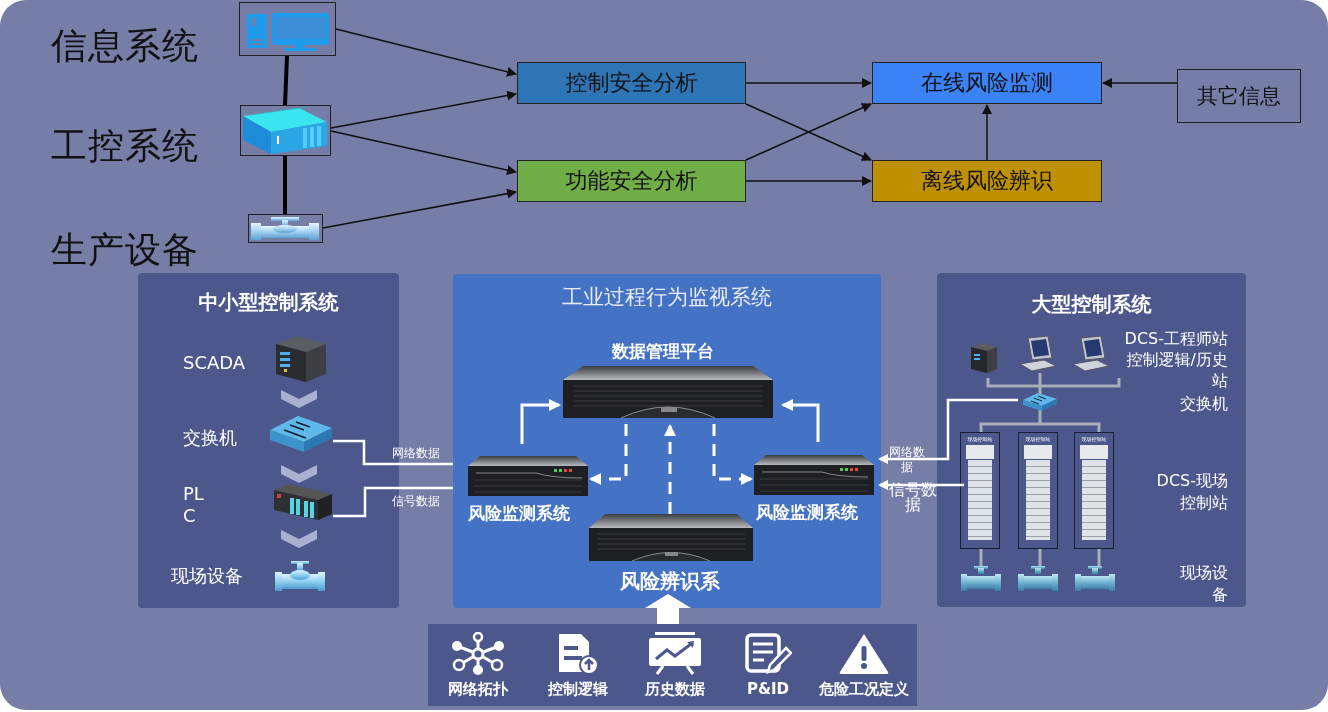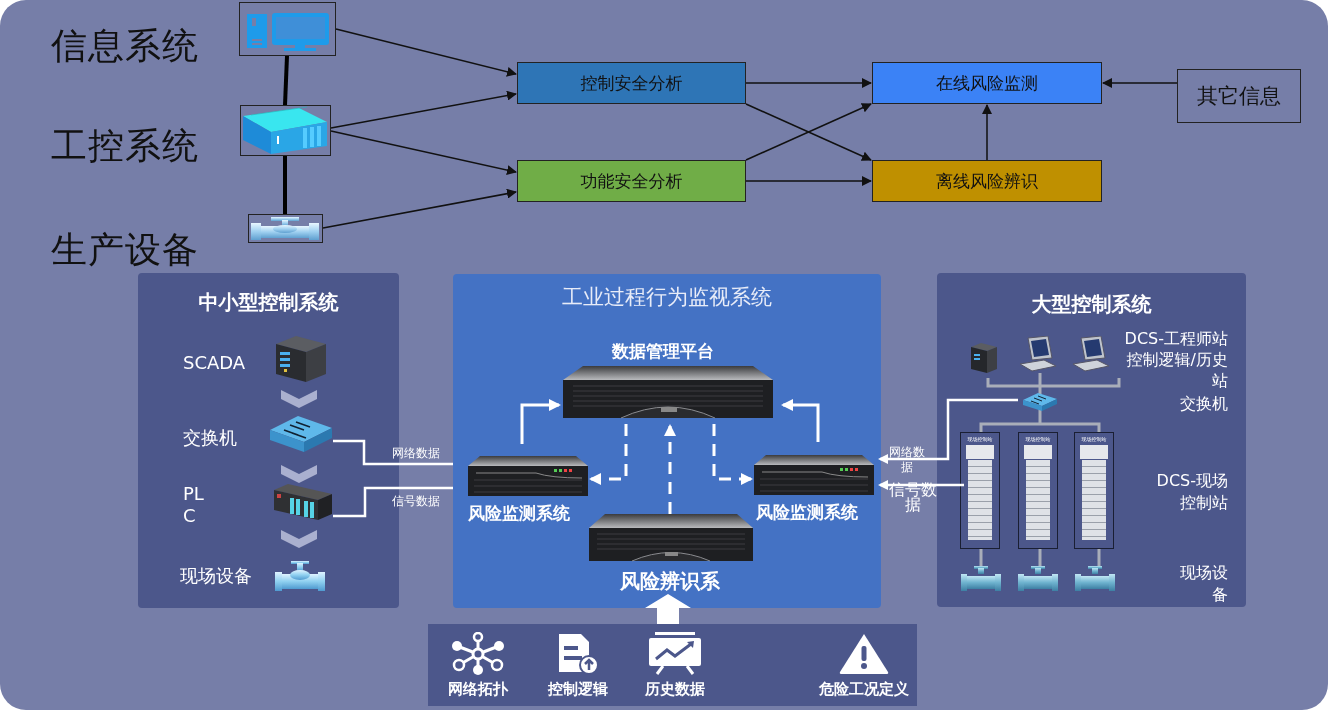--- a/index.html
+++ b/index.html
@@ -1,21 +1,21 @@
 <!DOCTYPE html>
 <html><head>
 <meta charset="utf-8">
 <style>
   html,body{margin:0;padding:0;background:#ffffff;}
   body{width:1328px;height:712px;position:relative;overflow:hidden;font-family:"DejaVu Sans","Liberation Sans",sans-serif;}
   .canvas{position:absolute;left:0;top:0;width:1328px;height:710px;background:#767ea8;border-radius:26px;overflow:hidden;}
   .abs{position:absolute;}
   .layer-label{position:absolute;font-size:36px;color:#111;letter-spacing:1px;}
   .icon-box{position:absolute;border:1.5px solid #222;background:#767ea8;box-sizing:border-box;}
-  .flow-box{position:absolute;border:1.5px solid #222;box-sizing:border-box;display:flex;align-items:center;justify-content:center;font-size:17px;color:#111;}
+  .flow-box{position:absolute;border:1.5px solid #222;box-sizing:border-box;display:flex;align-items:center;justify-content:center;font-size:22px;color:#111;}
   .panel{position:absolute;border-radius:4px;box-sizing:border-box;}
   .panel-dark{background:#4c578b;}
   .panel-blue{background:#4472c4;}
   .panel-title{position:absolute;left:0;right:0;text-align:center;color:#fff;}
   .lbl{position:absolute;color:#fff;}
   .bold{font-weight:bold;}
   .chev{position:absolute;width:36px;height:18px;}
   .tool{position:absolute;top:0;width:84px;height:88px;display:flex;flex-direction:column;align-items:center;}
   .tool svg{margin-top:8px;}
   .tool span{color:#fff;font-size:15px;font-weight:bold;margin-top:4px;white-space:nowrap;}
@@ -141,21 +141,21 @@
     <rect x="5" y="10" width="4" height="4" fill="#c44"></rect>
     <rect x="18" y="14" width="4" height="16" fill="#56d3e6"></rect>
     <rect x="24" y="15" width="4" height="16" fill="#56d3e6"></rect>
     <rect x="32" y="17" width="4" height="16" fill="#56d3e6"></rect>
     <rect x="38" y="18" width="4" height="16" fill="#56d3e6"></rect>
   </svg>
   <svg class="chev" style="left:281px;top:530px" viewBox="0 0 36 18">
       <polygon points="0,0 18,9 36,0 36,9 18,18 0,9" fill="#aab0cf"></polygon>
     </svg>
 
-  <div class="lbl" style="left:180px;top:564px;font-size:18px">现场设备</div>
+  <div class="lbl" style="left:171px;top:564px;font-size:18px">现场设备</div>
   <svg class="abs" style="left:274px;top:560px" width="52" height="32" viewBox="0 0 52 32">
     <defs>
         <linearGradient id="vg2" x1="0" y1="0" x2="0" y2="1">
           <stop offset="0" stop-color="#dff3ff"></stop>
           <stop offset="0.5" stop-color="#8fd0f0"></stop>
           <stop offset="1" stop-color="#4f9ad0"></stop>
         </linearGradient>
       </defs>
     <rect x="17" y="1" width="18" height="3" fill="url(#vg2)"></rect>
     <rect x="23" y="3" width="6" height="8" fill="url(#vg2)"></rect>
@@ -408,20 +408,30 @@
       <svg width="56" height="44" viewBox="0 0 56 44">
         <rect x="8" y="0" width="40" height="3" fill="#fff"></rect>
         <rect x="2" y="6" width="52" height="28" rx="2" fill="#fff"></rect>
         <polyline points="9,27 20,18 28,24 44,12" fill="none" stroke="#4c578b" stroke-width="3"></polyline>
         <polygon points="40,10 47,9 46,16" fill="#4c578b"></polygon>
         <line x1="16" y1="34" x2="10" y2="42" stroke="#fff" stroke-width="3"></line>
           <line x1="40" y1="34" x2="46" y2="42" stroke="#fff" stroke-width="3"></line>
       </svg>
       <span>历史数据</span>
     </div>
+    <div class="tool" style="left:298px">
+      <svg width="48" height="44" viewBox="0 0 48 44">
+        <rect x="3" y="3" width="32" height="36" rx="4" fill="none" stroke="#fff" stroke-width="3.5"></rect>
+        <line x1="9" y1="12" x2="29" y2="12" stroke="#fff" stroke-width="3"></line>
+          <line x1="9" y1="20" x2="29" y2="20" stroke="#fff" stroke-width="3"></line>
+          <line x1="9" y1="28" x2="20" y2="28" stroke="#fff" stroke-width="3"></line>
+        <polygon points="42,16 47,21 30,38 24,40 26,33" fill="#4c578b" stroke="#fff" stroke-width="2.5"></polygon>
+      </svg>
+      <span>P&amp;ID</span>
+    </div>
     <div class="tool" style="left:394px">
       <svg width="52" height="44" viewBox="0 0 52 44">
         <path d="M26,2 L50,40 Q51,42 48,42 L4,42 Q1,42 2,40 Z" fill="#fff"></path>
         <rect x="23.5" y="14" width="5" height="15" rx="2" fill="#4c578b"></rect>
         <circle cx="26" cy="34" r="3" fill="#4c578b"></circle>
       </svg>
       <span>危险工况定义</span>
     </div>
   </div>
 

